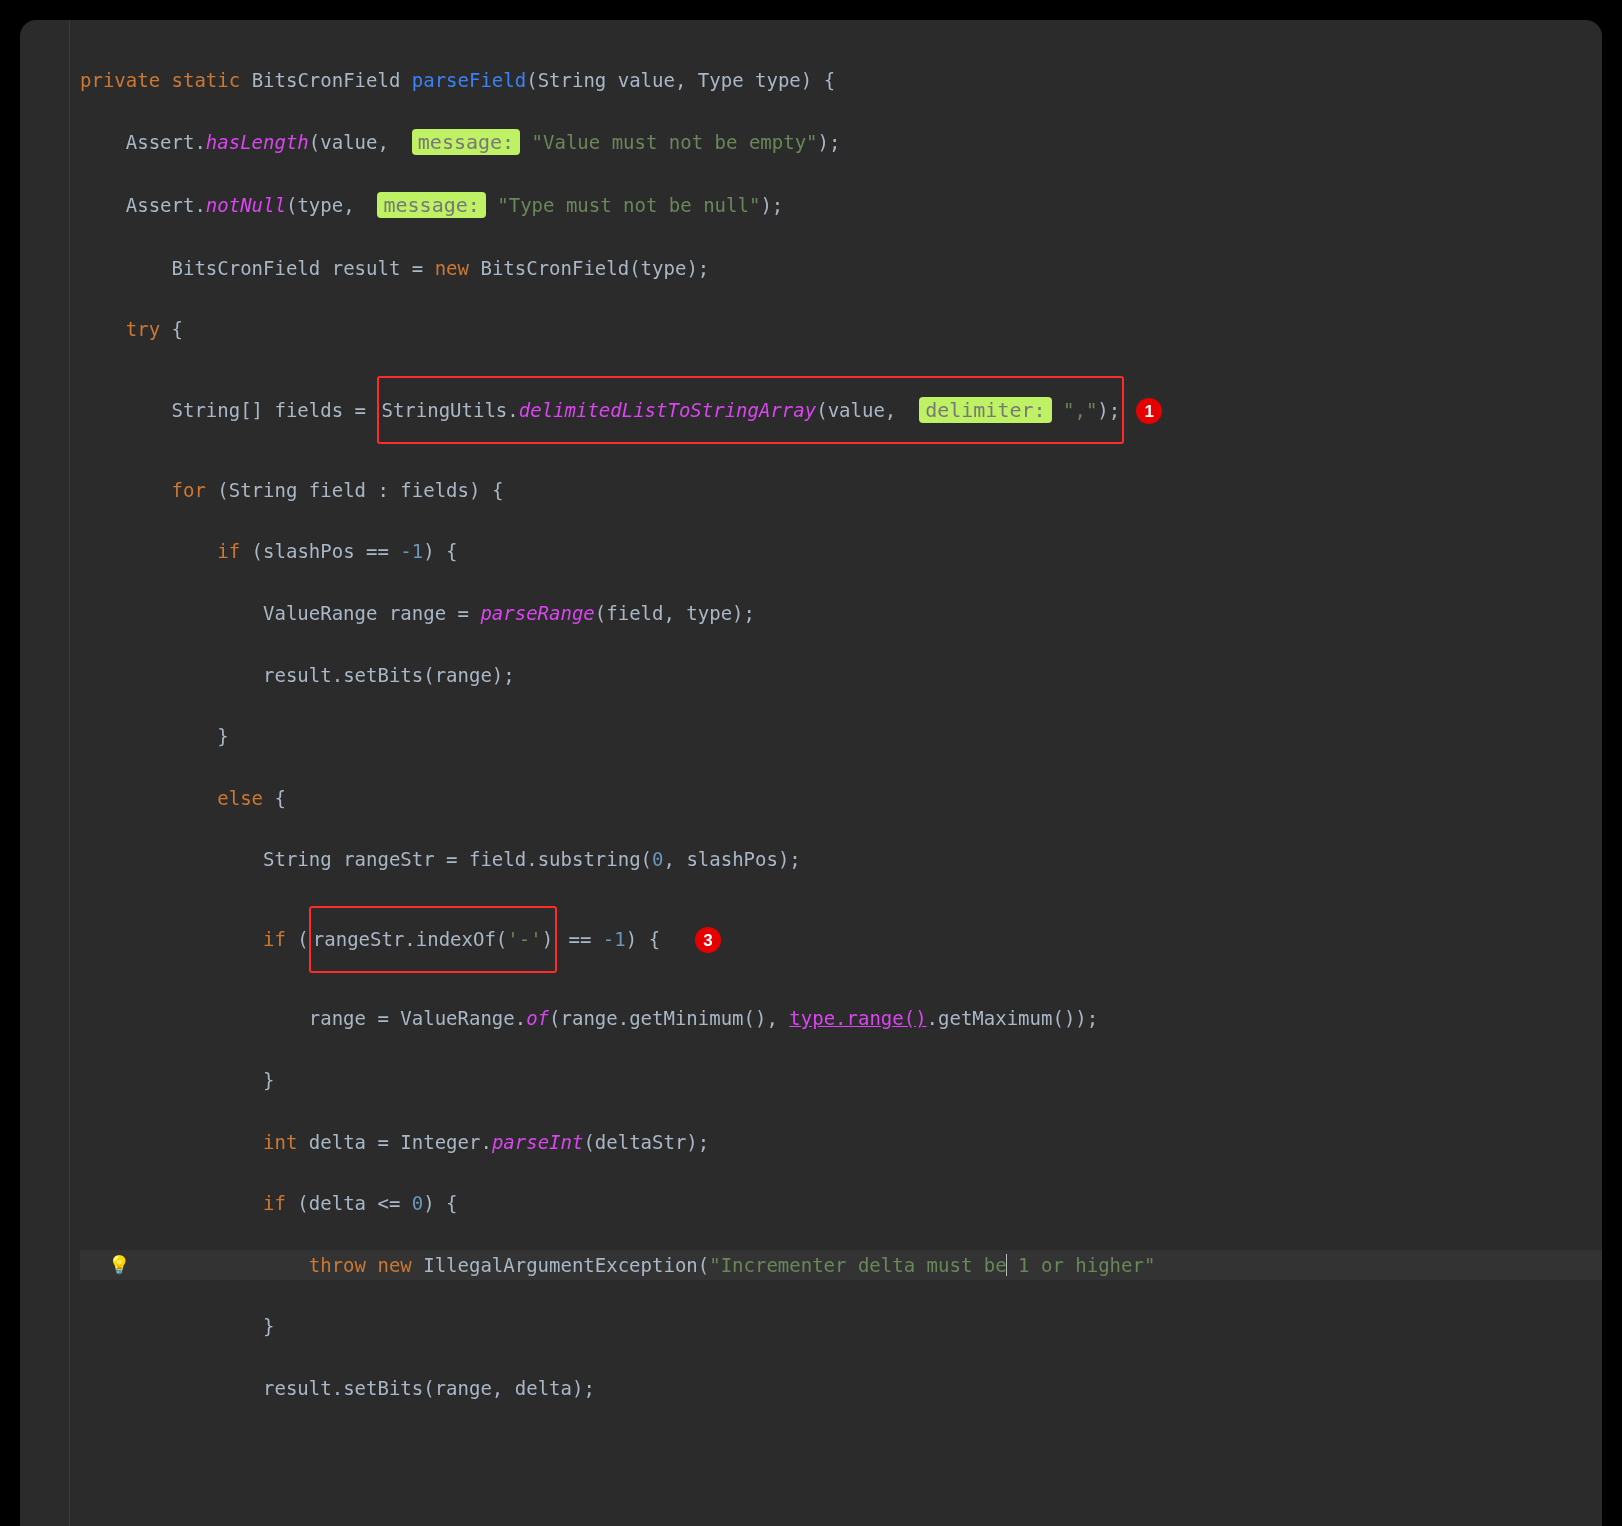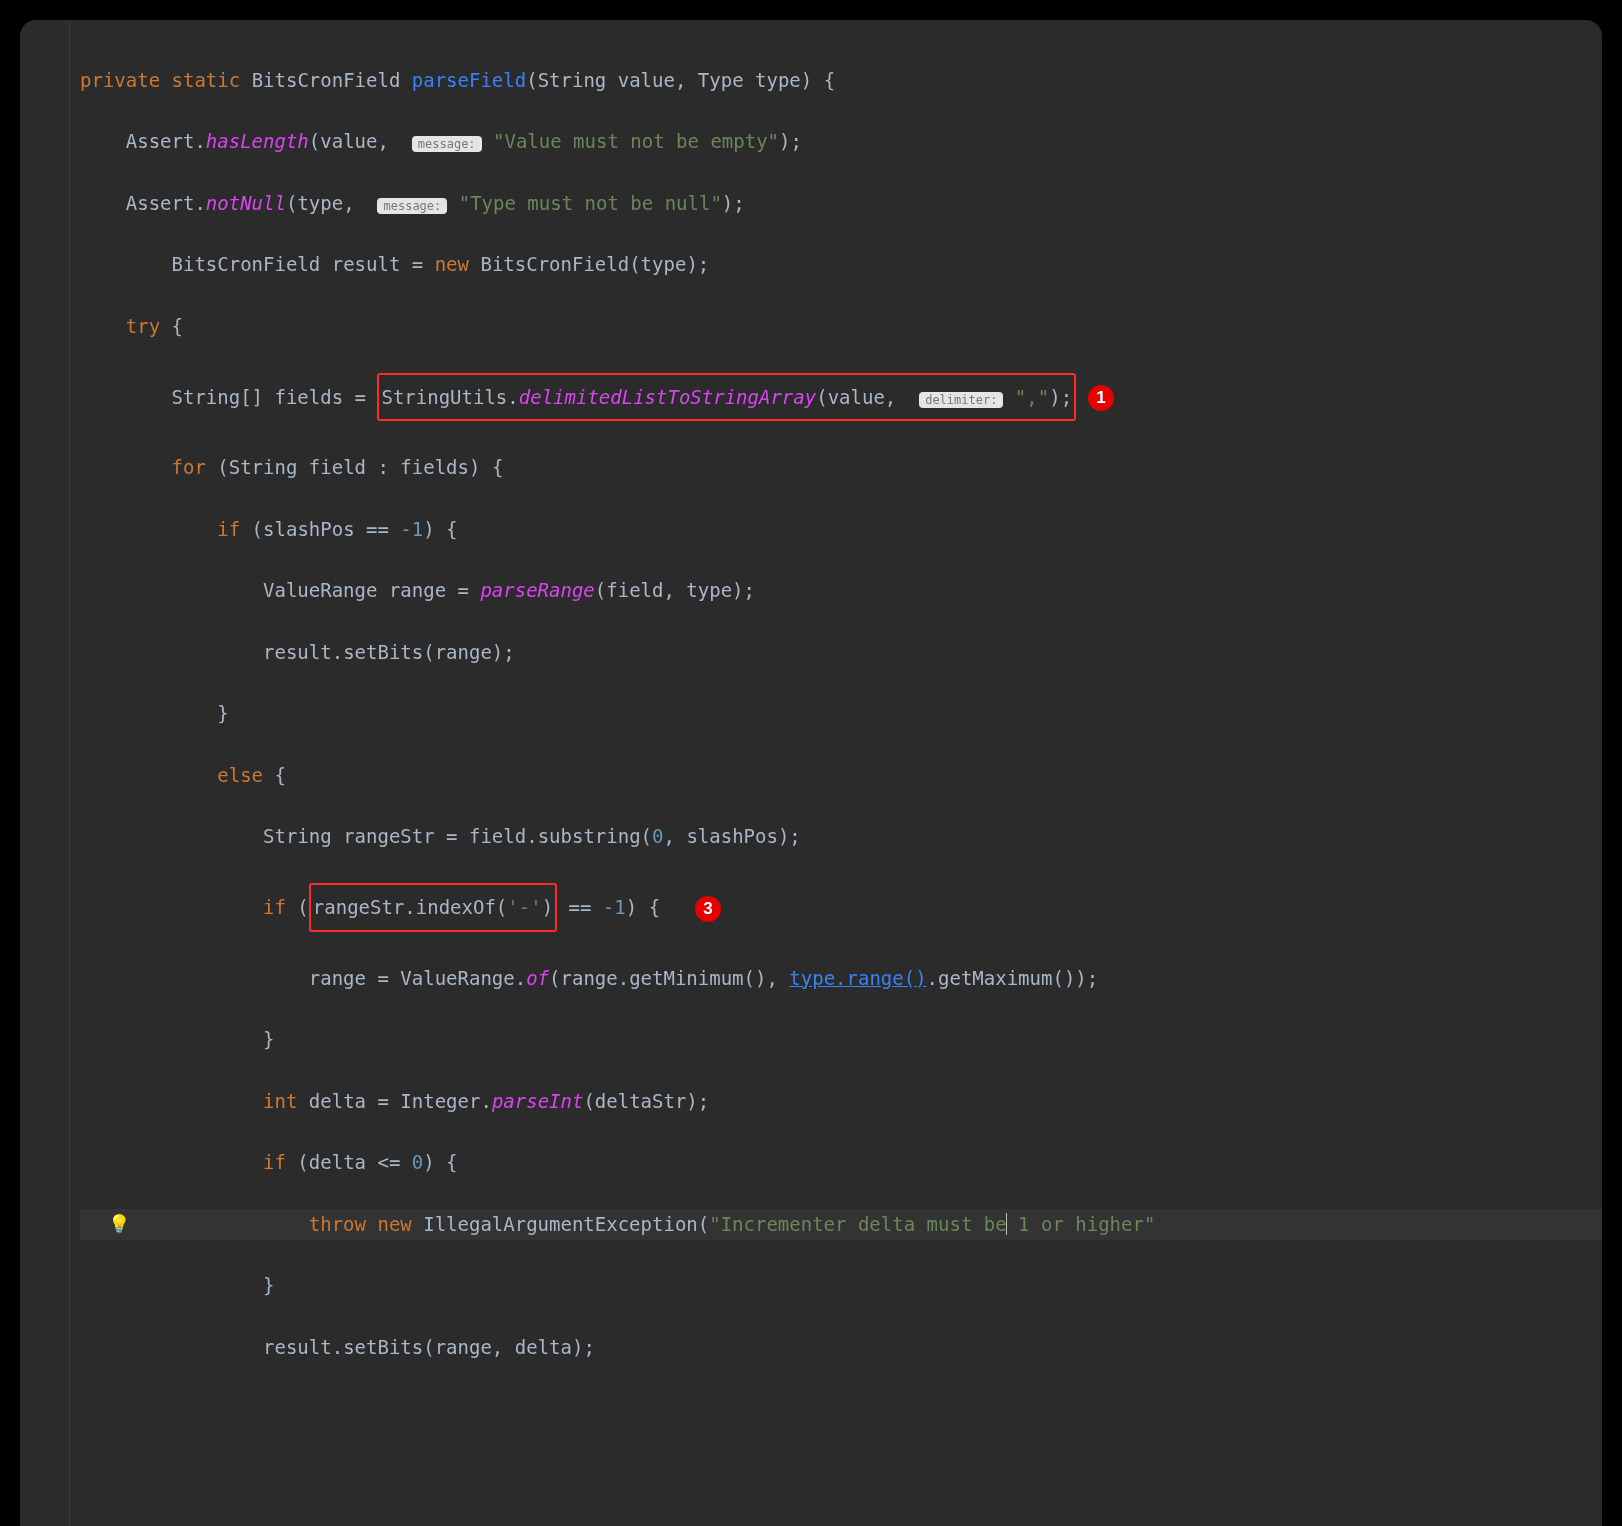--- a/index.html
+++ b/index.html
@@ -35,31 +35,31 @@
   .line { position: relative; min-height: 30.8px; }
   .line.hl { background: rgba(255,255,255,0.04); }
   .kw { color: #cc7832; }
   .type { color: #a9b7c6; }
   .method-def { color: #3b82f6; }
   .static-call { color: #d946ef; font-style: italic; }
   .str { color: #6a8759; }
   .num { color: #6897bb; }
   .hint {
     color: #787878;
-    background: #e5e5e5;
+    background: #bef264;
     border-radius: 4px;
     padding: 1px 6px;
-    font-size: 12px;
+    font-size: 20px;
     font-style: normal;
   }
-  .link { color: #3b82f6; text-decoration: underline; }
+  .link { color: #d946ef; text-decoration: underline; }
   .redbox {
     border: 2.5px solid #ff2b2b;
     border-radius: 3px;
-    padding: 7px 2px;
+    padding: 16px 2px;
     display: inline-block;
   }
   .badge {
     display: inline-flex;
     align-items: center;
     justify-content: center;
     width: 26px;
     height: 26px;
     background: #e60000;
     color: #fff;

